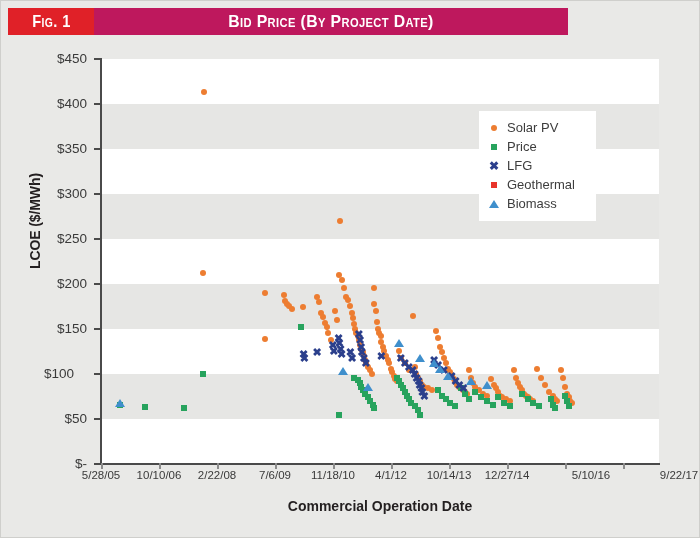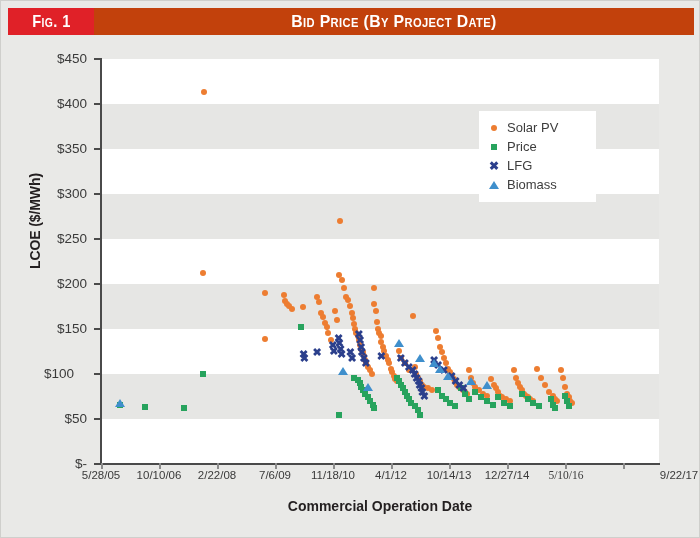--- a/index.html
+++ b/index.html
@@ -11,22 +11,22 @@
   }
   #figure{
     position:relative;width:700px;height:538px;
     background:#e9e9e7;
     box-sizing:border-box;
     border:1px solid #cfcfcc;
   }
 
   
   #header-bar{
-    position:absolute;left:7px;top:7px;width:686px;height:27px;
-    background:#c2410c;
+    position:absolute;left:7px;top:7px;width:560px;height:27px;
+    background:#be185d;
   }
   #fig-badge{
     position:absolute;left:0;top:0;width:86px;height:27px;
     background:#e02128;
     display:flex;align-items:center;justify-content:center;
   }
   #fig-badge-label{
     color:#ffffff;font-size:17px;font-weight:bold;
     font-family:"Liberation Sans", sans-serif;
     letter-spacing:.5px;
@@ -421,21 +421,21 @@
     </div>
   <div id="x-labels">
       <div class="xlabel" style="left: 100px;">5/28/05</div>
       <div class="xlabel" style="left: 158.004px;">10/10/06</div>
       <div class="xlabel" style="left: 216.008px;">2/22/08</div>
       <div class="xlabel" style="left: 274.012px;">7/6/09</div>
       <div class="xlabel" style="left: 332.017px;">11/18/10</div>
       <div class="xlabel" style="left: 390.021px;">4/1/12</div>
       <div class="xlabel" style="left: 448.025px;">10/14/13</div>
       <div class="xlabel" style="left: 506.029px;">12/27/14</div>
-      <div class="xlabel" style="left: 565px; font-family: Liberation Serif, serif;">5/10/16</div>
+      <div class="xlabel" style="left: 590px;">5/10/16</div>
       <div class="xlabel" style="left: 658px; margin-left: 20px;">9/22/17</div>
     </div>
 
   <div id="x-axis-title">Commercial Operation Date</div>
 
   <div id="legend">
       <div class="legend-row">
         <div class="legend-mark">
           <div class="lm-solar" style="background: rgb(237, 125, 49);"></div>
         </div>
@@ -448,19 +448,25 @@
         <div class="legend-label">Price</div>
       </div>
       <div class="legend-row">
         <div class="legend-mark">
           <div class="lm-lfg" style="color: rgb(43, 63, 140);">✖</div>
         </div>
         <div class="legend-label">LFG</div>
       </div>
       <div class="legend-row">
         <div class="legend-mark">
+          <div class="lm-wind" style="background: rgb(232, 52, 42);"></div>
+        </div>
+        <div class="legend-label">Geothermal</div>
+      </div>
+      <div class="legend-row">
+        <div class="legend-mark">
           <div class="lm-biomass" style="border-bottom-color: rgb(63, 143, 204);"></div>
         </div>
         <div class="legend-label">Biomass</div>
       </div>
     </div>
 
 </div>
 
 </body></html>

